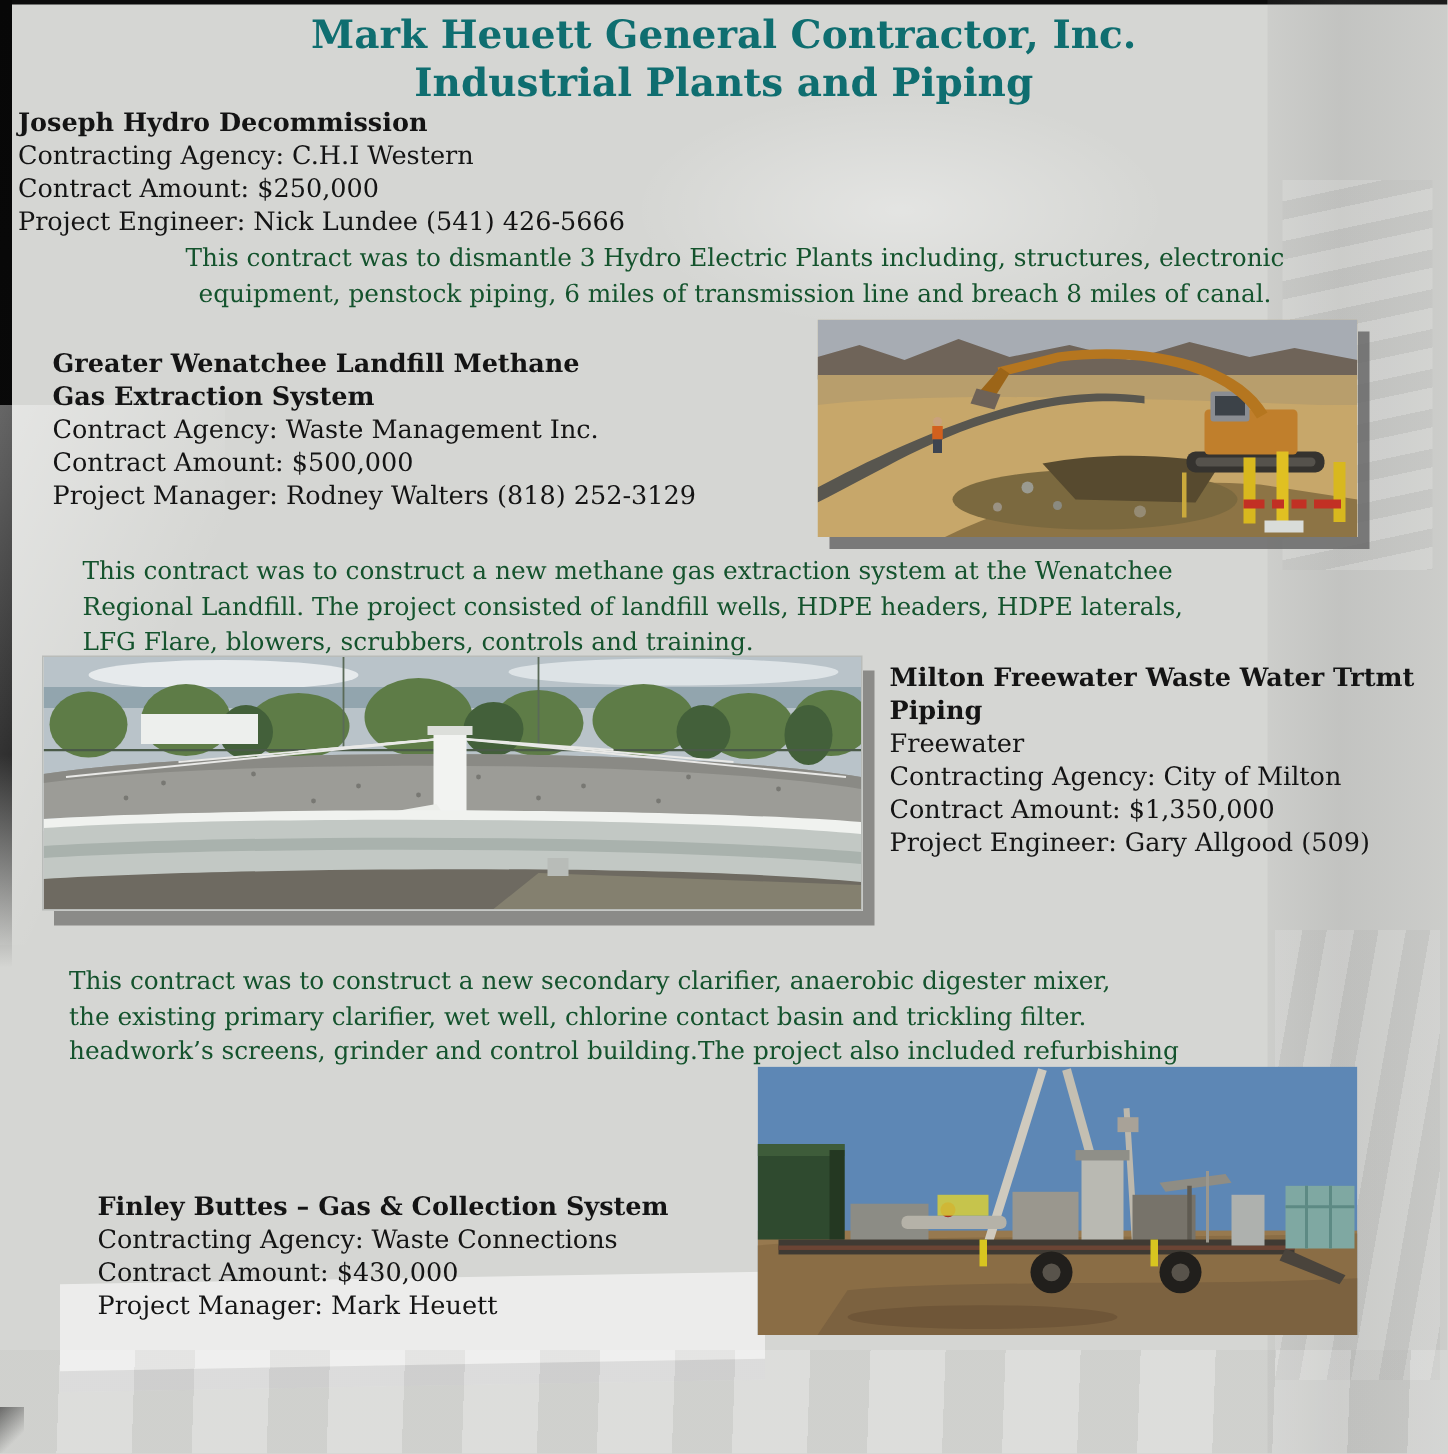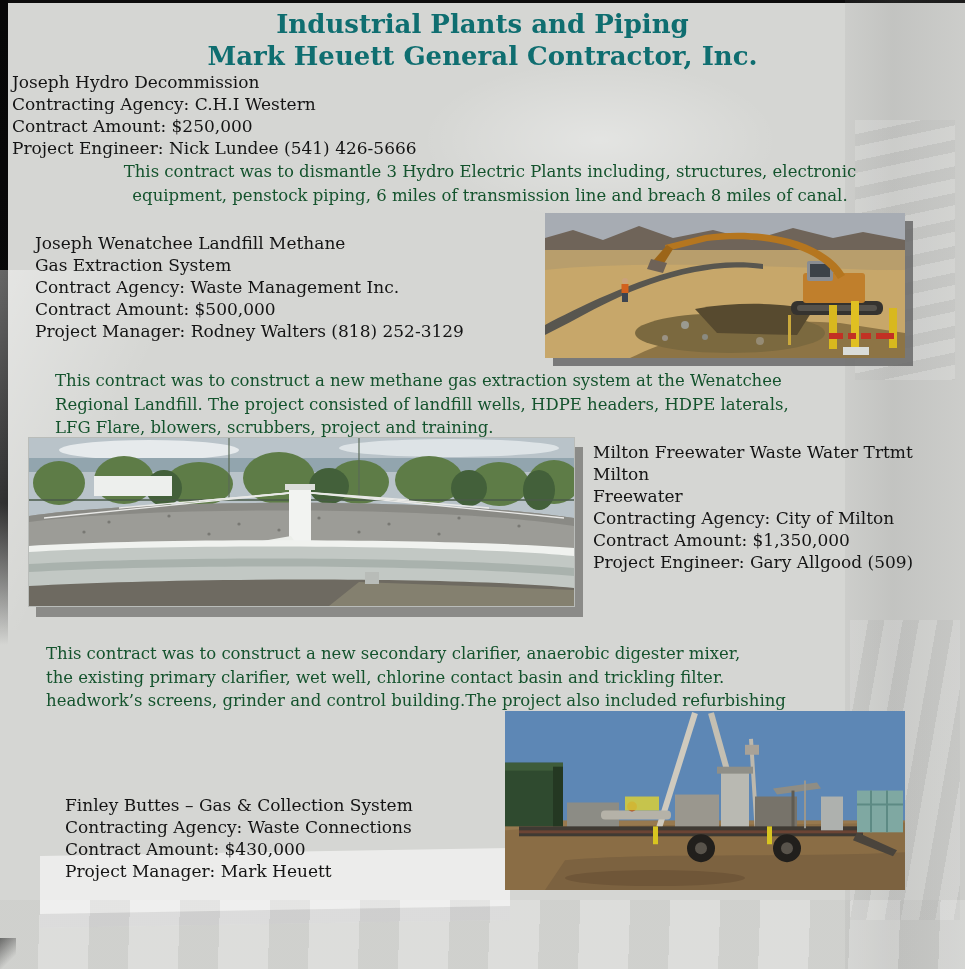--- a/index.html
+++ b/index.html
@@ -31,21 +31,21 @@
     background:linear-gradient(115deg,rgba(255,255,255,.38),rgba(255,255,255,0) 60%);}
   .wm-mid{left:420px;top:60px;width:360px;height:160px;
     background:radial-gradient(ellipse at 50% 50%,rgba(255,255,255,.35),rgba(255,255,255,0) 70%);}
   .wm-bottom{left:0;top:900px;width:965px;height:69px;
     background:repeating-linear-gradient(92deg,rgba(160,160,158,.10) 0 40px,rgba(255,255,255,.18) 40px 90px);}
   
   .page-title{left:0;top:8px;width:965px;text-align:center;
     color:#0f6e70;font-weight:bold;font-size:26px;line-height:32px;}
   
   .blk{font-size:17px;line-height:22px;}
-  .blk .hd{font-weight:normal;}
+  .blk .hd{font-weight:bold;}
   .joseph{left:12px;top:71px;}
   .wenatchee{left:35px;top:232px;width:520px;}
   .milton{left:593px;top:441px;width:365px;}
   .finley{left:65px;top:794px;width:440px;}
   
   .desc{color:#14532d;font-size:16.5px;line-height:23.5px;}
   .desc-joseph{left:75px;top:160px;width:830px;text-align:center;}
   .desc-wenatchee{left:55px;top:369px;width:780px;}
   .desc-milton{left:10px;top:642px;width:810px;margin-left:36px;}
   
@@ -65,37 +65,37 @@
 <div class="abs corner-smudge"></div>
 <div class="abs wm wm-right-band"></div>
 <div class="abs wm wm-right-blotch1"></div>
 <div class="abs wm wm-right-blotch2"></div>
 <div class="abs wm wm-building"></div>
 <div class="abs wm wm-streak"></div>
 <div class="abs wm wm-mid"></div>
 <div class="abs wm wm-bottom"></div>
 
 <div class="abs page-title">
+  <div>Mark Heuett General Contractor, Inc.</div>
   <div>Industrial Plants and Piping</div>
-  <div>Mark Heuett General Contractor, Inc.</div>
 </div>
 
 <div class="abs blk joseph">
   <div class="hd">Joseph Hydro Decommission</div>
   <div>Contracting Agency: C.H.I Western</div>
   <div>Contract Amount: $250,000</div>
   <div>Project Engineer: Nick Lundee (541) 426-5666</div>
 </div>
 <div class="abs desc desc-joseph">
   <div>This contract was to dismantle 3 Hydro Electric Plants including, structures, electronic</div>
   <div>equipment, penstock piping, 6 miles of transmission line and breach 8 miles of canal.</div>
 </div>
 
 <div class="abs blk wenatchee">
-  <div class="hd">Joseph Wenatchee Landfill Methane</div>
+  <div class="hd">Greater Wenatchee Landfill Methane</div>
   <div class="hd">Gas Extraction System</div>
   <div>Contract Agency: Waste Management Inc.</div>
   <div>Contract Amount: $500,000</div>
   <div>Project Manager: Rodney Walters (818) 252-3129</div>
 </div>
 
 <div class="abs photo photo-excavator">
   <svg viewBox="0 0 360 145" preserveAspectRatio="none">
     <rect width="360" height="145" fill="#c7a76a"></rect>
     <rect width="360" height="40" fill="#a7acb3"></rect>
@@ -135,21 +135,21 @@
         <rect x="303" y="120" width="8" height="6"></rect>
       <rect x="316" y="120" width="10" height="6"></rect>
         <rect x="331" y="120" width="18" height="6"></rect>
     </g>
   </svg>
 </div>
 
 <div class="abs desc desc-wenatchee">
   <div>This contract was to construct a new methane gas extraction system at the Wenatchee</div>
   <div>Regional Landfill. The project consisted of landfill wells, HDPE headers, HDPE laterals,</div>
-  <div>LFG Flare, blowers, scrubbers, project and training.</div>
+  <div>LFG Flare, blowers, scrubbers, controls and training.</div>
 </div>
 
 <div class="abs photo photo-clarifier">
   <svg viewBox="0 0 545 168" preserveAspectRatio="none">
     <rect width="545" height="168" fill="#b9c3c9"></rect>
     <ellipse cx="120" cy="12" rx="90" ry="10" fill="#e6eaec"></ellipse>
     <ellipse cx="420" cy="10" rx="110" ry="9" fill="#dde3e6"></ellipse>
     <rect y="20" width="545" height="14" fill="#92a5ae"></rect>
 
     <g fill="#5e7c47">
@@ -208,21 +208,21 @@
     <path d="M0,126 C140,118 400,118 545,130 L545,138 C400,126 140,126 0,134 Z" fill="#a9b2ad"></path>
 
     <path d="M0,148 C140,140 420,138 545,150 L545,168 L0,168 Z" fill="#6e6a61"></path>
     <path d="M330,144 L545,152 L545,168 L300,168 Z" fill="#84806f"></path>
     <rect x="336" y="134" width="14" height="12" fill="#b8bcb8"></rect>
   </svg>
 </div>
 
 <div class="abs blk milton">
   <div class="hd">Milton Freewater Waste Water Trtmt</div>
-  <div class="hd">Milton</div>
+  <div class="hd">Piping</div>
   <div>Freewater</div>
   <div>Contracting Agency: City of Milton</div>
   <div>Contract Amount: $1,350,000</div>
   <div>Project Engineer: Gary Allgood (509)</div>
 </div>
 
 <div class="abs desc desc-milton">
   <div>This contract was to construct a new secondary clarifier, anaerobic digester mixer,</div>
   <div>the existing primary clarifier, wet well, chlorine contact basin and trickling filter.</div>
   <div>headwork’s screens, grinder and control building.The project also included refurbishing</div>

